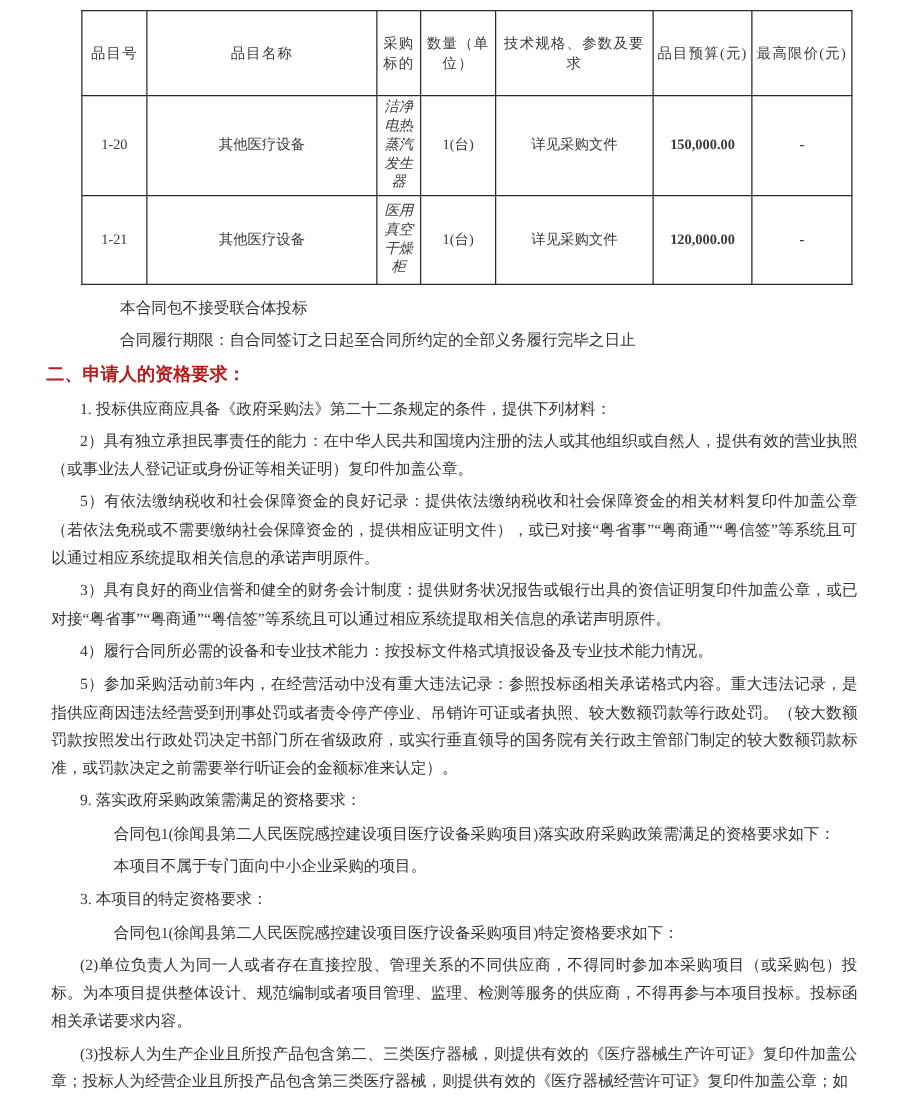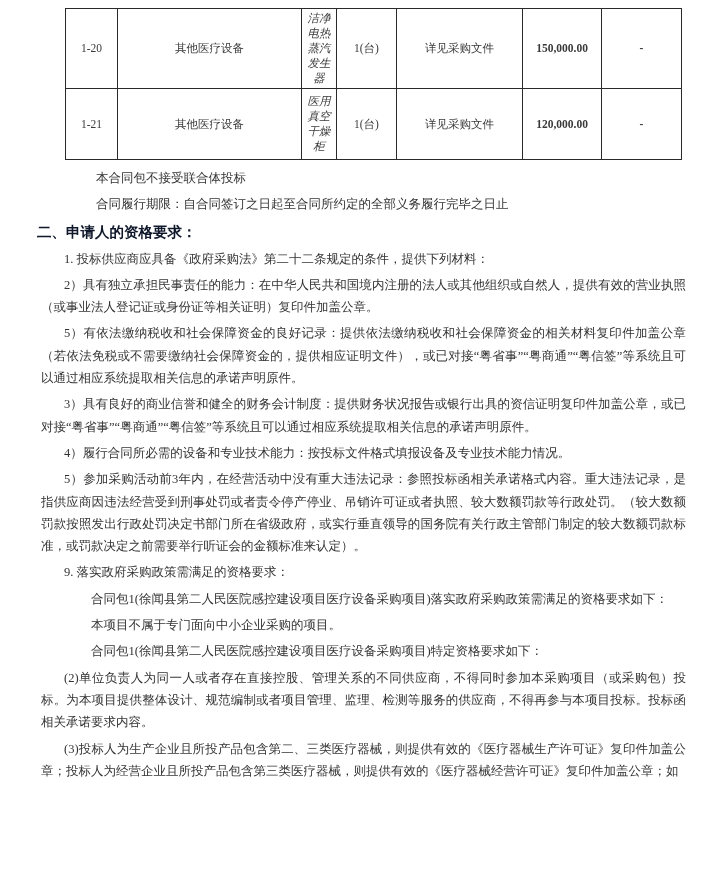--- a/index.html
+++ b/index.html
@@ -32,21 +32,21 @@
 
   
   .content {
     margin:7px 0 0 37px; width:653px;
     font-size:12.5px; line-height:22.3px;
     text-align:justify;
   }
   .content p { margin:4px; padding:0; }
   p.note { padding-left:55px; text-align:left; }
   h2.sec {
-    font-size:14.5px; font-weight:bold; color:#0f172a;
+    font-size:14.5px; font-weight:bold; color:#b91c1c;
     margin:5px 0 0 0; padding:0; line-height:23px;
   }
   p.ind2 { text-indent:23px; }
   p.deep { text-indent:50px; }
 </style>
 </head>
 <body>
 
 <div class="page">
 
@@ -54,20 +54,29 @@
     <colgroup>
       <col style="width:52px">
         <col style="width:184px">
         <col style="width:35px">
       <col style="width:60px">
         <col style="width:126px">
         <col style="width:79px">
         <col style="width:80px">
     </colgroup>
     <tbody>
+        <tr class="hdr">
+      <th>品目号</th>
+      <th>品目名称</th>
+      <th>采购标的</th>
+      <th>数量（单位）</th>
+      <th>技术规格、参数及要求</th>
+      <th>品目预算(元)</th>
+      <th>最高限价(元)</th>
+    </tr>
     <tr class="datar">
       <td>1-20</td>
       <td>其他医疗设备</td>
       <td class="target">洁净电热蒸汽发生器</td>
       <td>1(台)</td>
       <td>详见采购文件</td>
       <td class="num">150,000.00</td>
       <td class="num">-</td>
     </tr>
     <tr class="datar">
@@ -90,18 +99,19 @@
 
     <p class="ind2">1. 投标供应商应具备《政府采购法》第二十二条规定的条件，提供下列材料：</p>
     <p class="ind2">2）具有独立承担民事责任的能力：在中华人民共和国境内注册的法人或其他组织或自然人，提供有效的营业执照（或事业法人登记证或身份证等相关证明）复印件加盖公章。</p>
     <p class="ind2">5）有依法缴纳税收和社会保障资金的良好记录：提供依法缴纳税收和社会保障资金的相关材料复印件加盖公章（若依法免税或不需要缴纳社会保障资金的，提供相应证明文件），或已对接“粤省事”“粤商通”“粤信签”等系统且可以通过相应系统提取相关信息的承诺声明原件。</p>
     <p class="ind2">3）具有良好的商业信誉和健全的财务会计制度：提供财务状况报告或银行出具的资信证明复印件加盖公章，或已对接“粤省事”“粤商通”“粤信签”等系统且可以通过相应系统提取相关信息的承诺声明原件。</p>
     <p class="ind2">4）履行合同所必需的设备和专业技术能力：按投标文件格式填报设备及专业技术能力情况。</p>
     <p class="ind2">5）参加采购活动前3年内，在经营活动中没有重大违法记录：参照投标函相关承诺格式内容。重大违法记录，是指供应商因违法经营受到刑事处罚或者责令停产停业、吊销许可证或者执照、较大数额罚款等行政处罚。（较大数额罚款按照发出行政处罚决定书部门所在省级政府，或实行垂直领导的国务院有关行政主管部门制定的较大数额罚款标准，或罚款决定之前需要举行听证会的金额标准来认定）。</p>
     <p class="ind2">9. 落实政府采购政策需满足的资格要求：</p>
     <p class="deep">合同包1(徐闻县第二人民医院感控建设项目医疗设备采购项目)落实政府采购政策需满足的资格要求如下：</p>
     <p class="deep">本项目不属于专门面向中小企业采购的项目。</p>
+    <p class="ind2">3. 本项目的特定资格要求：</p>
     <p class="deep">合同包1(徐闻县第二人民医院感控建设项目医疗设备采购项目)特定资格要求如下：</p>
     <p class="ind2">(2)单位负责人为同一人或者存在直接控股、管理关系的不同供应商，不得同时参加本采购项目（或采购包）投标。为本项目提供整体设计、规范编制或者项目管理、监理、检测等服务的供应商，不得再参与本项目投标。投标函相关承诺要求内容。</p>
     <p class="ind2">(3)投标人为生产企业且所投产品包含第二、三类医疗器械，则提供有效的《医疗器械生产许可证》复印件加盖公章；投标人为经营企业且所投产品包含第三类医疗器械，则提供有效的《医疗器械经营许可证》复印件加盖公章；如</p>
   </div>
 
 </div>
 
 </body></html>

